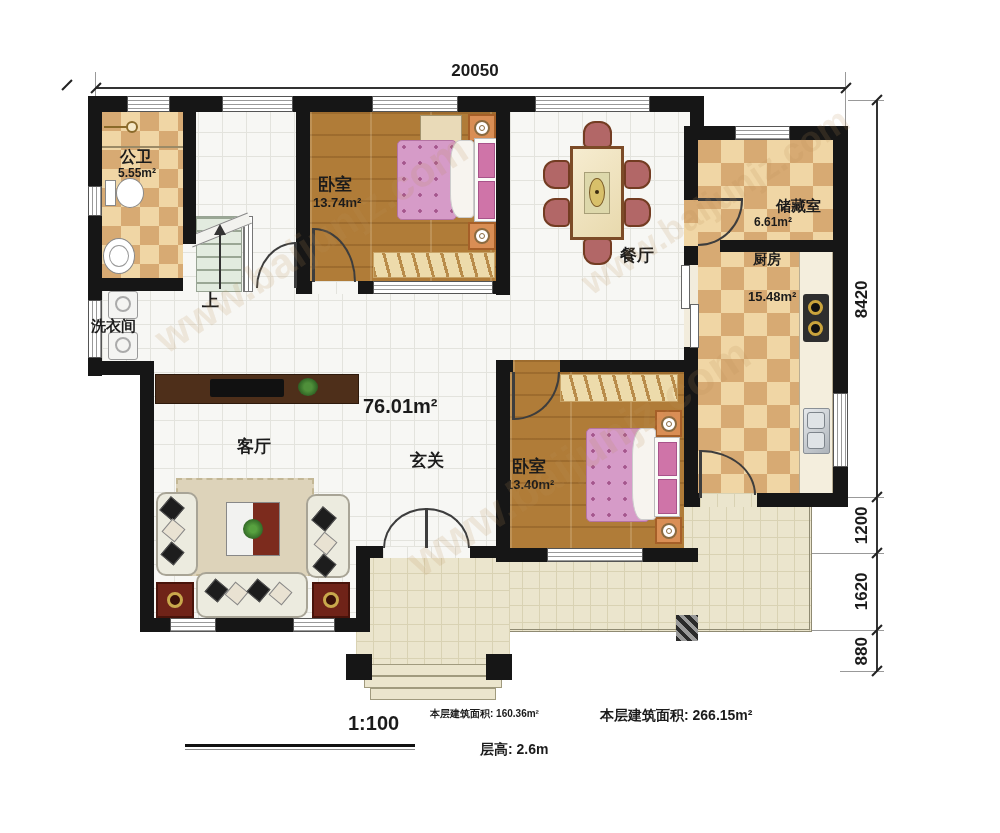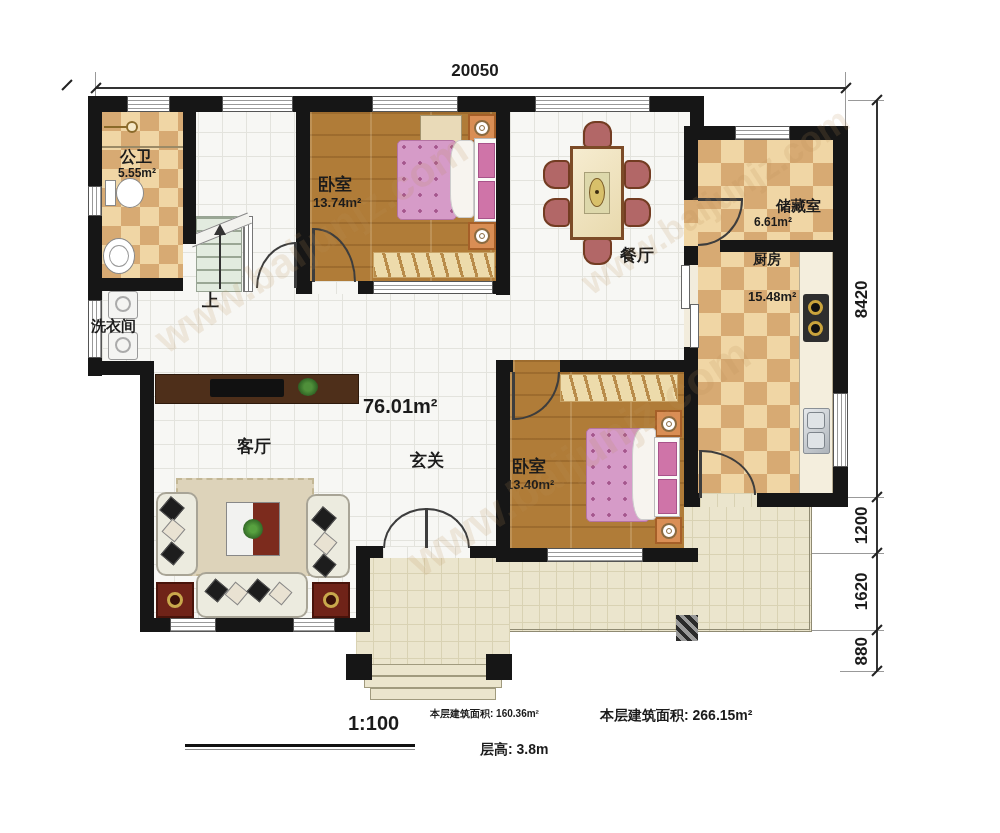--- a/index.html
+++ b/index.html
@@ -260,19 +260,19 @@
   <div class="tick" style="left:870px;top:670px;"></div>
   <div class="lbl vtxt" style="left:832px;top:290px;width:60px;font-size:17px;">8420</div>
   <div class="lbl vtxt" style="left:832px;top:516px;width:60px;font-size:17px;">1200</div>
   <div class="lbl vtxt" style="left:832px;top:582px;width:60px;font-size:17px;">1620</div>
   <div class="lbl vtxt" style="left:832px;top:642px;width:60px;font-size:17px;">880</div>
 
   <div class="lbl" style="left:348px;top:712px;font-size:20px;">1:100</div>
   <div class="abs" style="left:185px;top:744px;width:230px;height:7px;background:linear-gradient(180deg,#111 0 3px,transparent 3px 5px,#8a8a8a 5px 6px,transparent 6px);"></div>
   <div class="lbl" style="left:430px;top:708px;font-size:10px;">本层建筑面积: 160.36m²</div>
   <div class="lbl" style="left:600px;top:708px;font-size:14px;">本层建筑面积: 266.15m²</div>
-  <div class="lbl" style="left:480px;top:742px;font-size:14px;">层高: 3.8m</div>
+  <div class="lbl" style="left:480px;top:742px;font-size:14px;">层高: 2.6m</div>
 
   <div class="wm" style="left:130px;top:220px;font-size:42px;">www.baijunjz.com</div>
   <div class="wm" style="left:380px;top:430px;font-size:46px;">www.baijunjz.com</div>
   <div class="wm" style="left:560px;top:180px;font-size:36px;">www.baijunjz.com</div>
 
 </div>
 
 </body></html>

